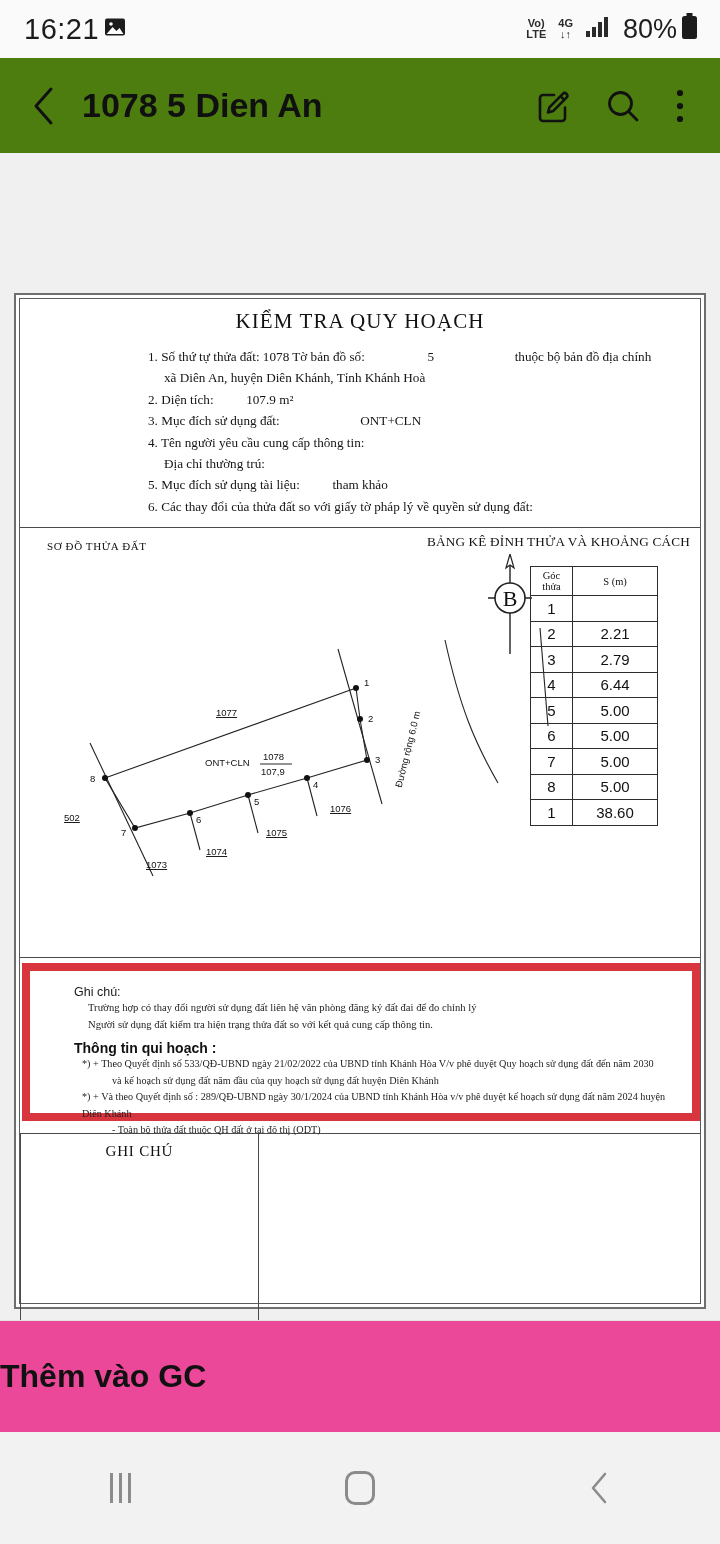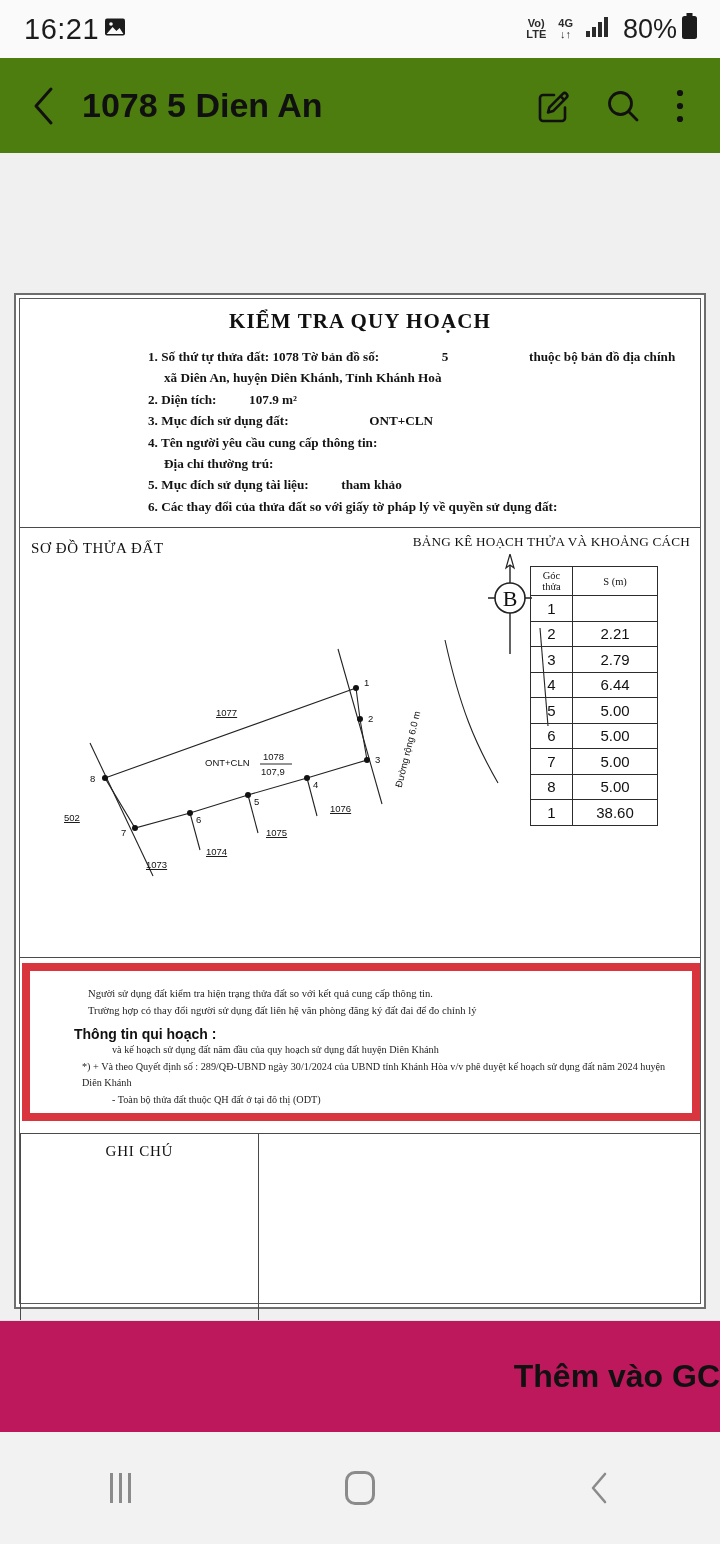--- a/index.html
+++ b/index.html
@@ -60,21 +60,20 @@
     width: 100%; height: 100%;
     border: 1px solid #5a5a5a;
     position: relative;
     background: #fff;
   }
 
   
   .sec-head {
     border-bottom: 1.5px solid #4a4a4a;
     padding: 10px 0 10px 0;
-    font-weight: bold;
   }
   .doc-title {
     text-align: center;
     font-family: "Liberation Serif", serif;
     font-size: 21px; letter-spacing: 1.1px;
     color: #111; margin-bottom: 12px;
   }
   .hlist {
     font-family: "Liberation Serif", serif;
     font-size: 13.2px; color: #141414;
@@ -82,23 +81,23 @@
     padding-left: 128px; padding-right: 16px;
   }
   .hlist .ind { padding-left: 16px; }
   .gap-s { display: inline-block; width: 26px; }
   .gap-m { display: inline-block; width: 56px; }
   .gap-l { display: inline-block; width: 74px; }
 
   
   .sec-diagram { position: relative; height: 430px; border-bottom: 1.5px solid #4a4a4a; }
   .lbl-sododat {
-    position: absolute; left: 11px; top: 12px;
-    font-family: "Liberation Serif", serif;
-    font-size: 15px; letter-spacing: .6px; color: #111;
+    position: absolute; left: 27px; top: 12px;
+    font-family: "Liberation Serif", serif;
+    font-size: 11px; letter-spacing: .6px; color: #111;
   }
   .lbl-bangke {
     position: absolute; right: 10px; top: 6px;
     font-family: "Liberation Serif", serif;
     font-size: 13.2px; letter-spacing: .2px; color: #111;
   }
   .compass { position: absolute; left: 462px; top: 26px; }
   .dist-table {
     position: absolute; right: 42px; top: 38px;
     width: 128px;
@@ -145,23 +144,23 @@
   .gc-head {
     text-align: center;
     font-family: "Liberation Serif", serif;
     font-size: 15px; letter-spacing: .8px;
     padding: 9px 0; height: 38px; color: #111;
   }
 
   
   .bottombar {
     height: 112px; width: 100%;
-    background: #be185d;
+    background: #ec4899;
     border-top: 1px solid #e3e3e3;
-    display: flex; align-items: center; justify-content: flex-end;
+    display: flex; align-items: center; justify-content: flex-start;
     cursor: pointer;
   }
   .bottombar span { font-size: 32px; font-weight: 700; color: #111; }
 
   
   .navbar {
     height: 112px; width: 100%;
     background: #f2f2f2;
     display: flex; align-items: center; justify-content: space-around;
   }
@@ -285,21 +284,21 @@
           </div>
           <div>
             <span>6.</span>
             <span>Các thay đổi của thửa đất so với giấy tờ pháp lý về quyền sử dụng đất:</span>
           </div>
         </div>
       </div>
 
       <div class="sec-diagram">
         <div class="lbl-sododat">SƠ ĐỒ THỬA ĐẤT</div>
-        <div class="lbl-bangke">BẢNG KÊ HOẠCH THỬA VÀ KHOẢNG CÁCH</div>
+        <div class="lbl-bangke">BẢNG KÊ ĐỈNH THỬA VÀ KHOẢNG CÁCH</div>
 
         <div class="compass">
           <svg width="56" height="130" viewBox="0 0 56 130">
             <line x1="28" y1="4" x2="28" y2="100" stroke="#222" stroke-width="1.4"></line>
             <path d="M28 0 L24 14 L28 11 L32 14 Z" fill="#fff" stroke="#222" stroke-width="1.2"></path>
             <line x1="6" y1="44" x2="50" y2="44" stroke="#222" stroke-width="1.4"></line>
             <circle cx="28" cy="44" r="15" fill="#fff" stroke="#222" stroke-width="1.6"></circle>
             <text x="28" y="52" font-family="Liberation Serif, serif" font-size="22" text-anchor="middle" fill="#111">B</text>
           </svg>
         </div>
@@ -405,23 +404,25 @@
                 <td>1</td>
                 <td>38.60</td>
               </tr>
         </tbody>
           </table>
       </div>
 
       <div class="sec-notes">
         <div class="redbox">
           <div class="notes-body">
+            <div class="n-h">Ghi chú:</div>
+            <div class="n-l">Trường hợp có thay đổi người sử dụng đất liên hệ văn phòng đăng ký đất đai để đo chỉnh lý</div>
             <div class="n-l">Người sử dụng đất  kiểm tra hiện trạng thửa đất so với kết quả cung cấp thông tin.</div>
-            <div class="n-l">Trường hợp có thay đổi người sử dụng đất liên hệ văn phòng đăng ký đất đai để đo chỉnh lý</div>
             <div class="n-h2">Thông tin qui hoạch :</div>
+            <div class="n-l2">*) + Theo Quyết định số 533/QĐ-UBND ngày 21/02/2022 của UBND tỉnh Khánh Hòa V/v phê duyệt Quy hoạch sử dụng đất đến năm 2030</div>
             <div class="n-l3">và kế hoạch sử dụng đất năm đầu của quy hoạch sử dụng đất huyện Diên Khánh</div>
             <div class="n-l2">*) + Và theo Quyết định số : 289/QĐ-UBND ngày 30/1/2024 của UBND tỉnh Khánh Hòa v/v phê duyệt kế hoạch sử dụng đất năm 2024 huyện Diên Khánh</div>
             <div class="n-l3">- Toàn bộ thửa đất thuộc QH đất ở tại đô thị (ODT)</div>
           </div>
         </div>
       </div>
 
       <div class="sec-table">
         <table class="gc-table">
           <tbody>

